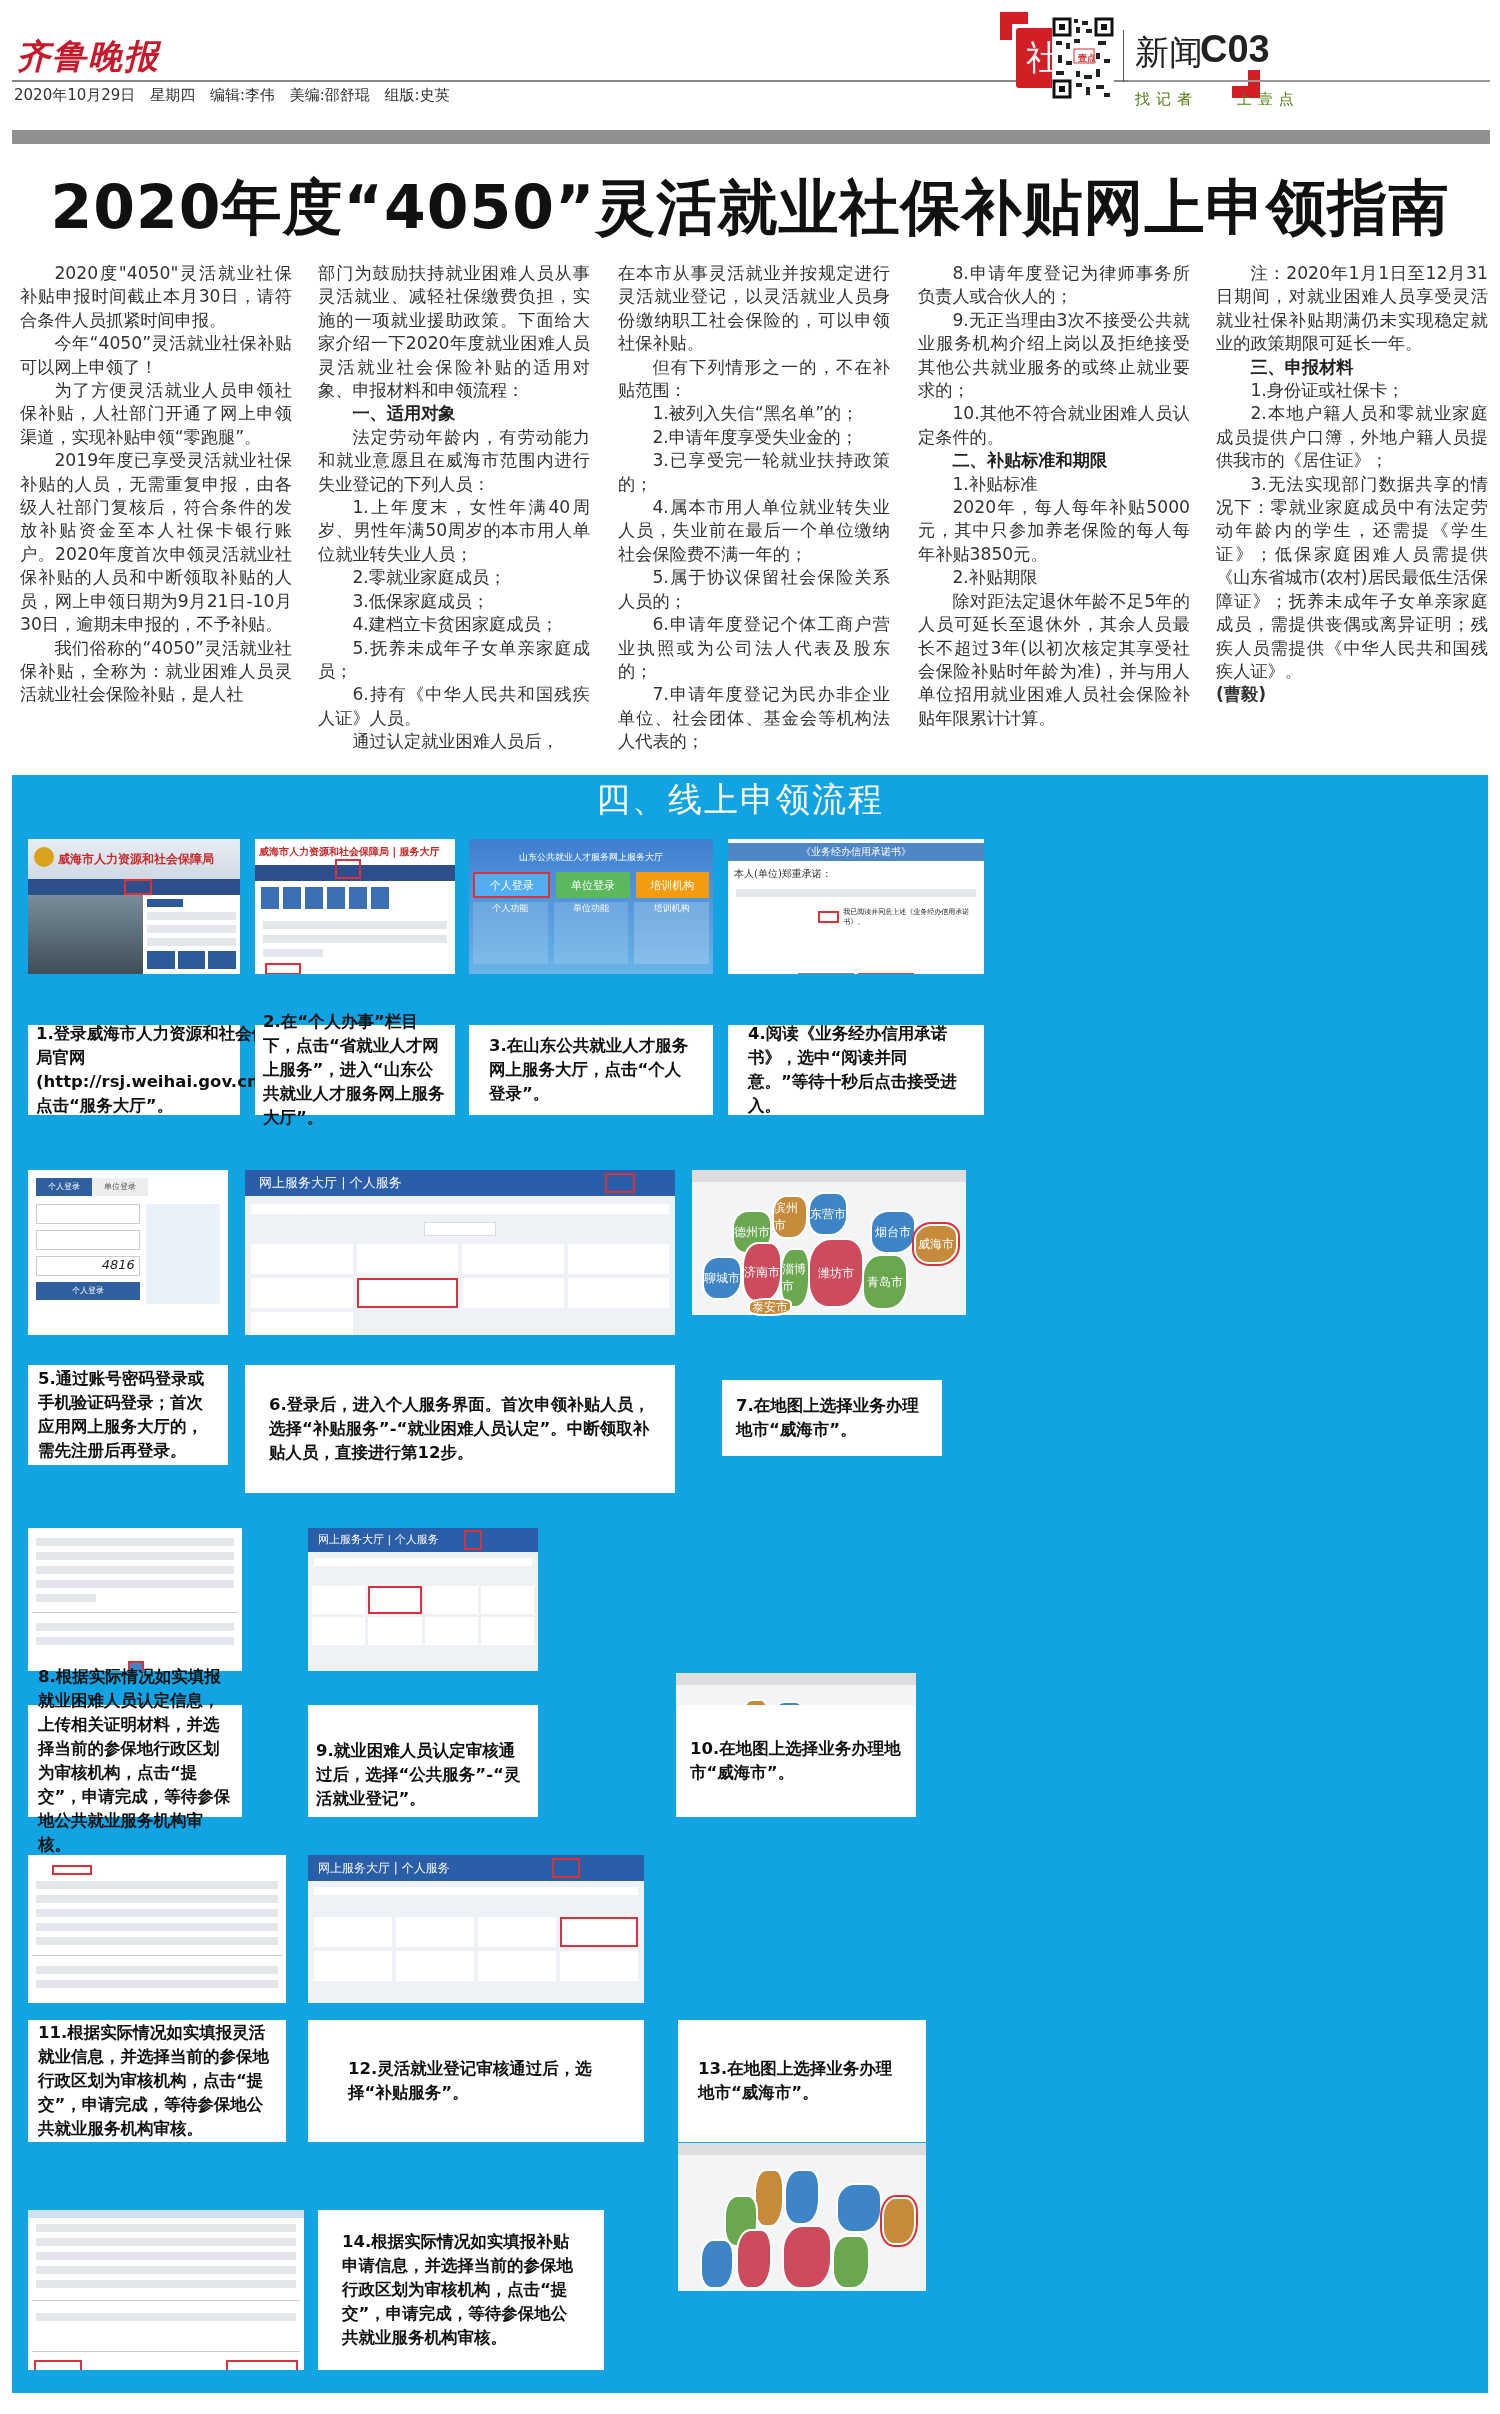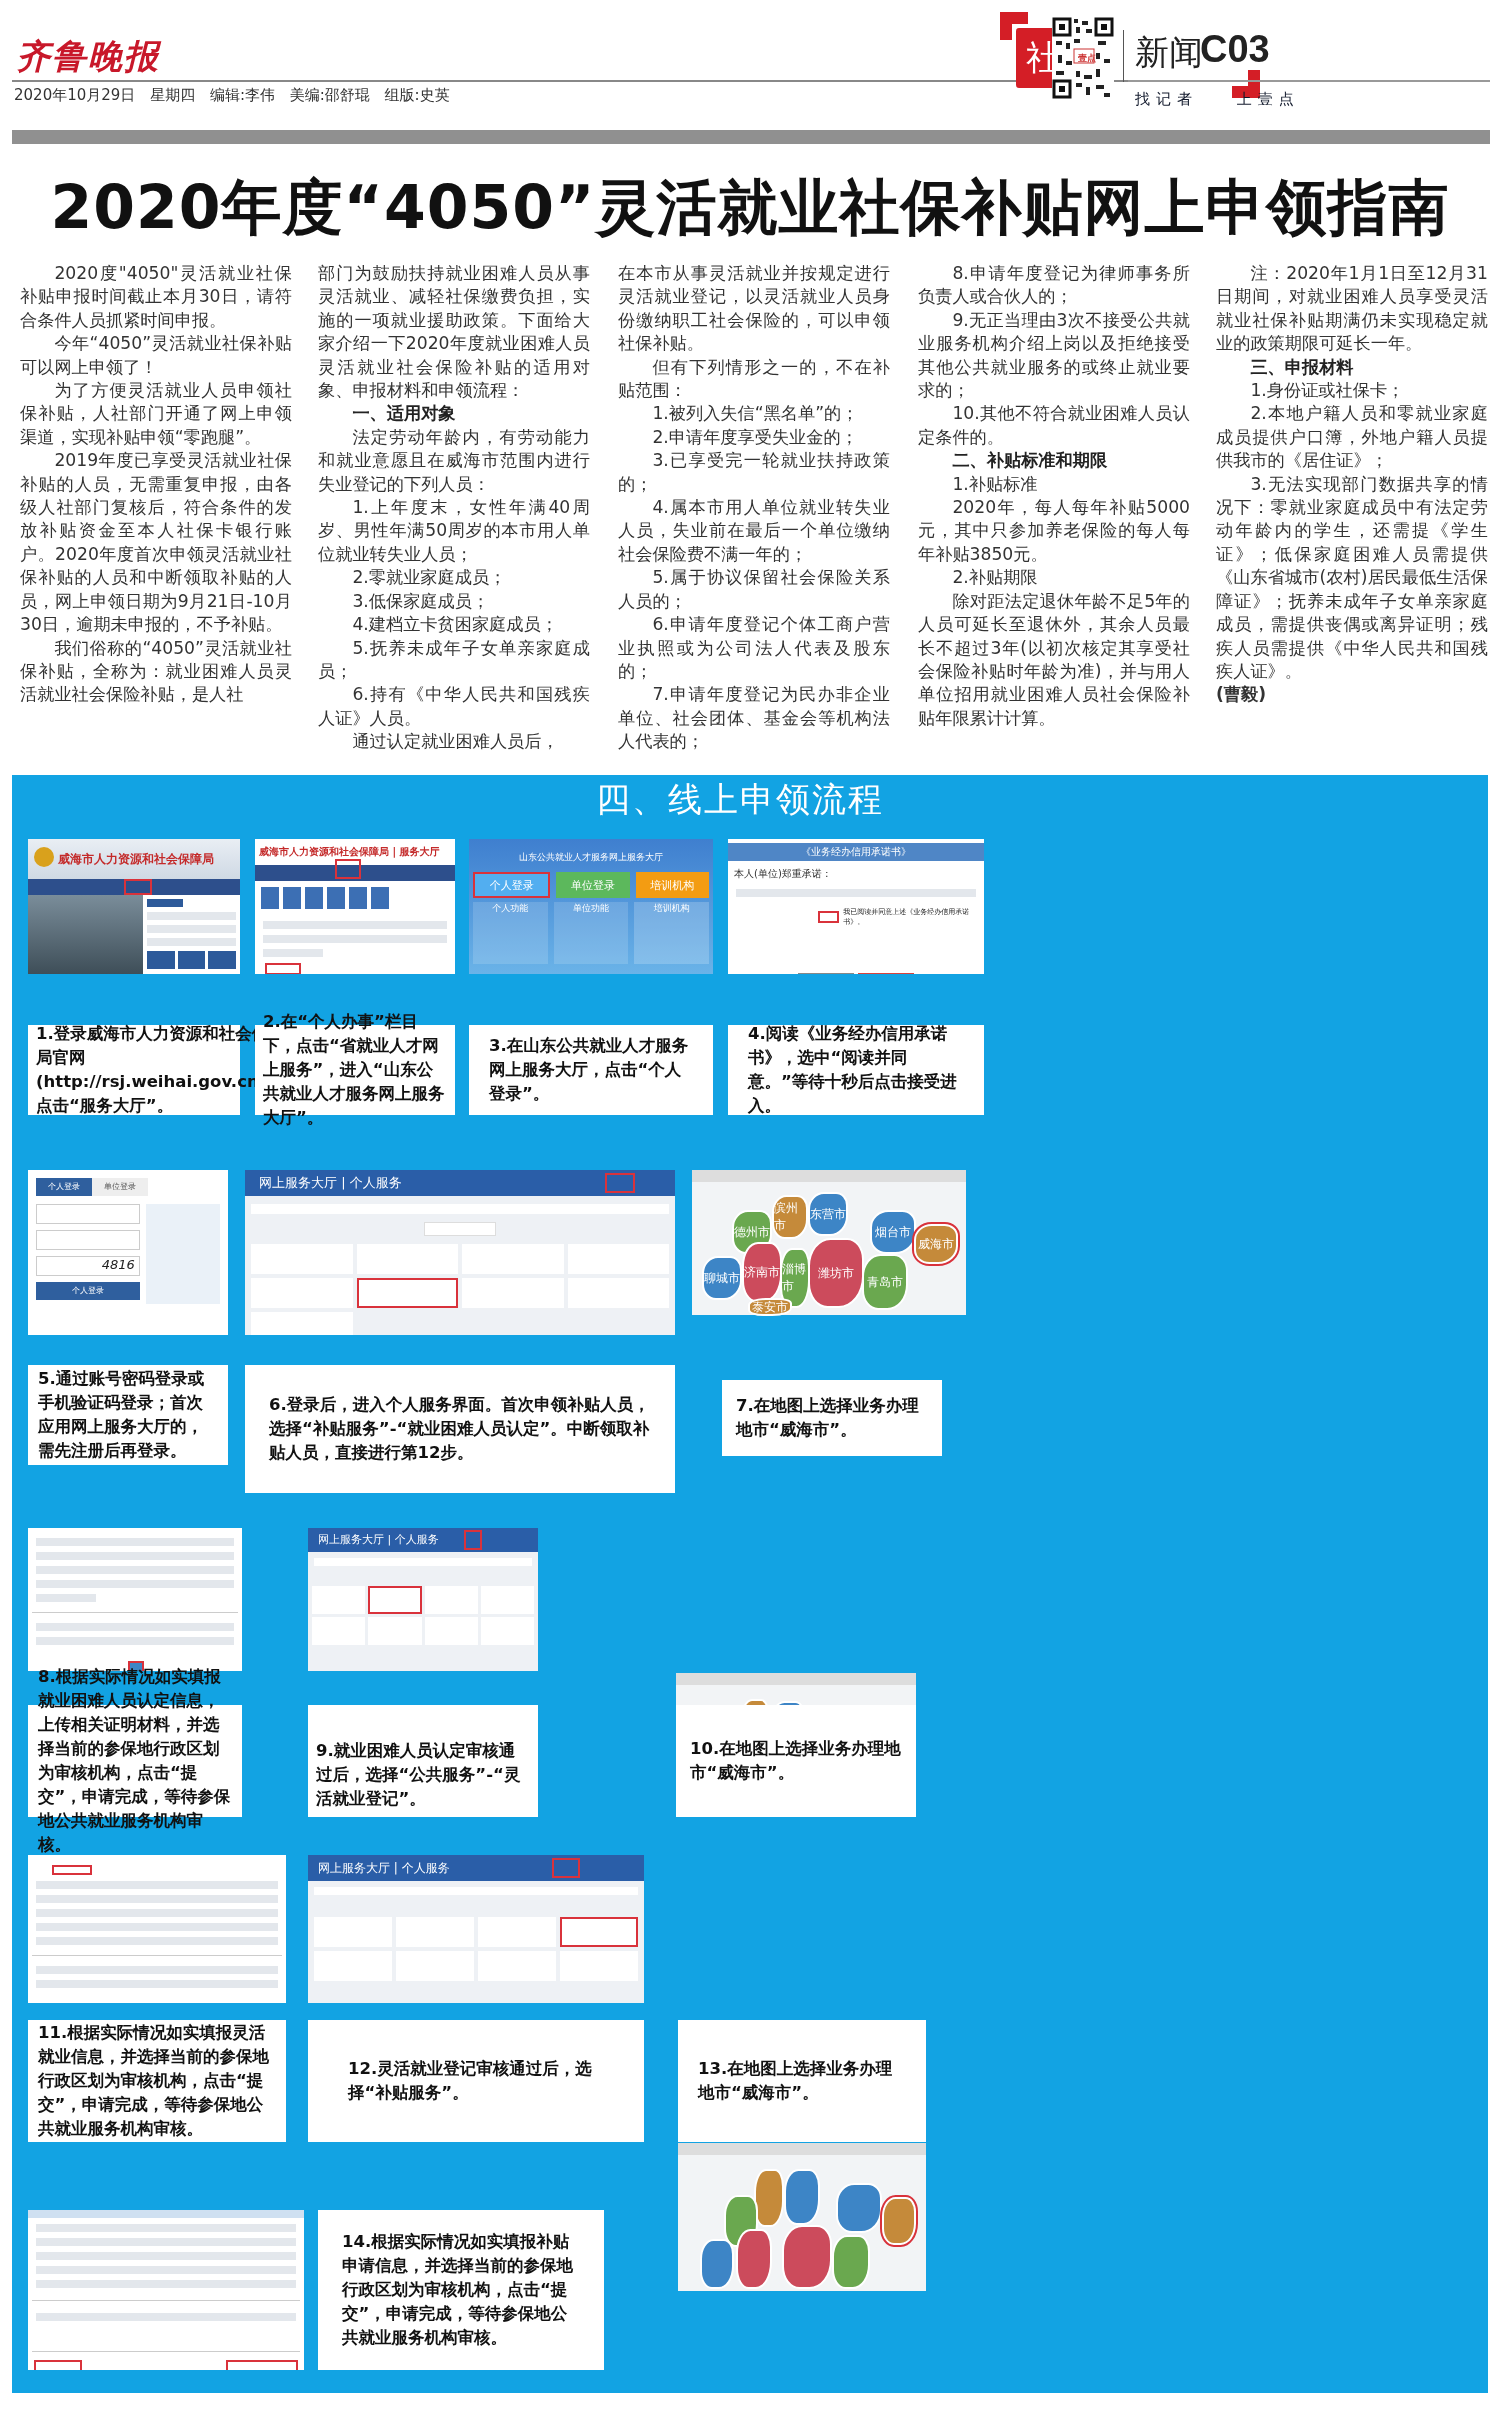--- a/index.html
+++ b/index.html
@@ -11,21 +11,21 @@
   .dateline{left:14px;top:86px;font-size:15px;color:#333;word-spacing:10px;}
   .grayband{left:12px;top:130px;width:1478px;height:14px;background:#909090;}
   .corner1{left:1000px;top:12px;width:28px;height:28px;border-left:12px solid #d41e26;border-top:12px solid #d41e26;box-sizing:border-box;}
   .corner2{left:1232px;top:70px;width:28px;height:28px;border-right:12px solid #d41e26;border-bottom:12px solid #d41e26;box-sizing:border-box;}
   .tagbox{left:1016px;top:28px;width:92px;height:60px;background:#d41e26;border-radius:3px;color:#fff;font-size:34px;display:flex;align-items:center;justify-content:center;letter-spacing:2px;}
   .qrwrap{left:1052px;top:15px;width:62px;height:86px;background:#fff;}
   .vsep{left:1123px;top:30px;width:1px;height:52px;background:#555;}
   .section{left:1135px;top:30px;font-size:34px;color:#222;}
   .page{left:1200px;top:28px;font-size:38px;font-weight:bold;color:#222;font-family:"Liberation Sans",sans-serif;}
   .rule2{left:1128px;top:80px;width:362px;height:2px;background:#999;}
-  .tagline{left:1135px;top:90px;font-size:15px;color:#0f172a;letter-spacing:6px;word-spacing:28px;}
+  .tagline{left:1135px;top:90px;font-size:15px;color:#4d7c0f;letter-spacing:6px;word-spacing:28px;}
   
   .headline{left:0;top:168px;width:1500px;text-align:center;font-size:60px;font-weight:bold;color:#111;letter-spacing:1px;}
   
   .col{top:262px;width:272px;font-size:17.2px;line-height:23.4px;color:#333;text-align:justify;}
   .col p{margin:0;text-indent:2em;}
   .col p.noind{text-indent:0;}
   .col p.bold{font-weight:bold;color:#222;}
   .col p.right{text-align:left;text-indent:0;font-weight:bold;}
   
   .flow{left:12px;top:775px;width:1476px;height:1618px;background:#12a3e3;}

